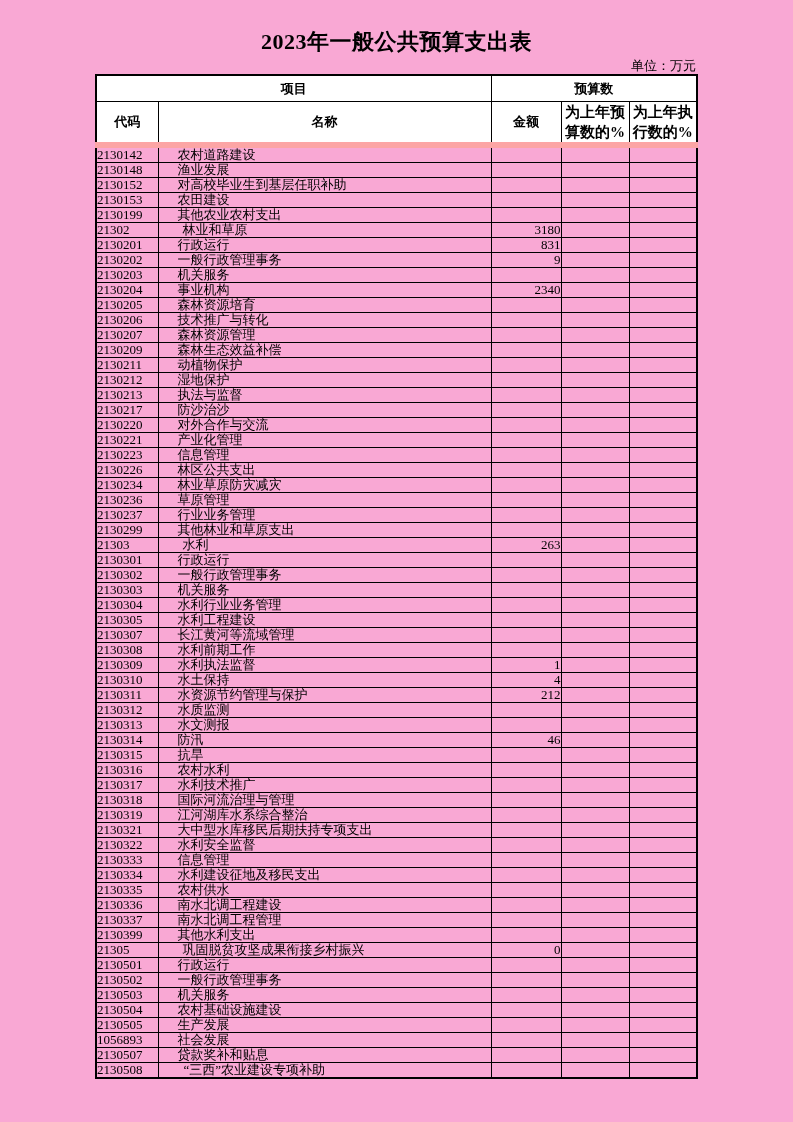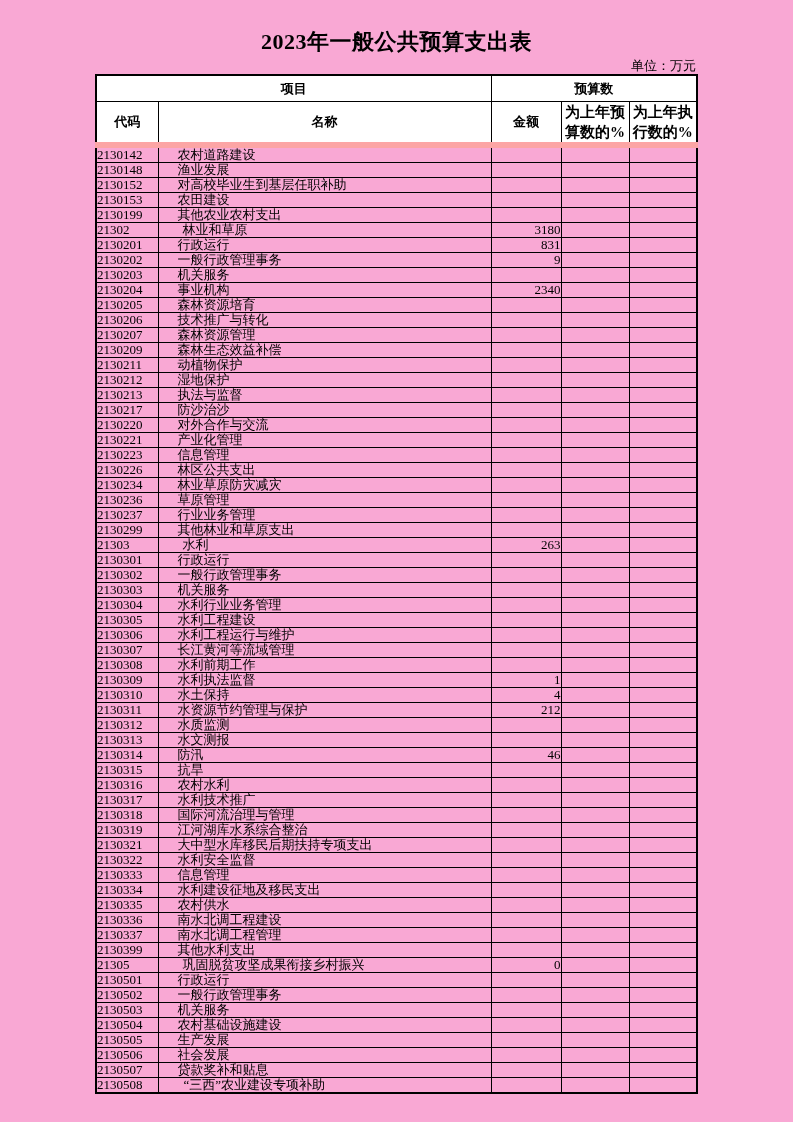--- a/index.html
+++ b/index.html
@@ -322,27 +322,20 @@
           <td class="pct"></td>
         </tr>
         <tr>
           <td class="code">2130305</td>
           <td class="name indent-2">水利工程建设</td>
           <td class="amount"></td>
           <td class="pct"></td>
           <td class="pct"></td>
         </tr>
         <tr>
-          <td class="code">2130306</td>
-          <td class="name indent-2">水利工程运行与维护</td>
-          <td class="amount"></td>
-          <td class="pct"></td>
-          <td class="pct"></td>
-        </tr>
-        <tr>
           <td class="code">2130307</td>
           <td class="name indent-2">长江黄河等流域管理</td>
           <td class="amount"></td>
           <td class="pct"></td>
           <td class="pct"></td>
         </tr>
         <tr>
           <td class="code">2130308</td>
           <td class="name indent-2">水利前期工作</td>
           <td class="amount"></td>
@@ -518,21 +511,21 @@
           <td class="pct"></td>
         </tr>
         <tr>
           <td class="code">2130505</td>
           <td class="name indent-2">生产发展</td>
           <td class="amount"></td>
           <td class="pct"></td>
           <td class="pct"></td>
         </tr>
         <tr>
-          <td class="code">2130506</td>
+          <td class="code">1056893</td>
           <td class="name indent-2">社会发展</td>
           <td class="amount"></td>
           <td class="pct"></td>
           <td class="pct"></td>
         </tr>
         <tr>
           <td class="code">2130507</td>
           <td class="name indent-2">贷款奖补和贴息</td>
           <td class="amount"></td>
           <td class="pct"></td>

